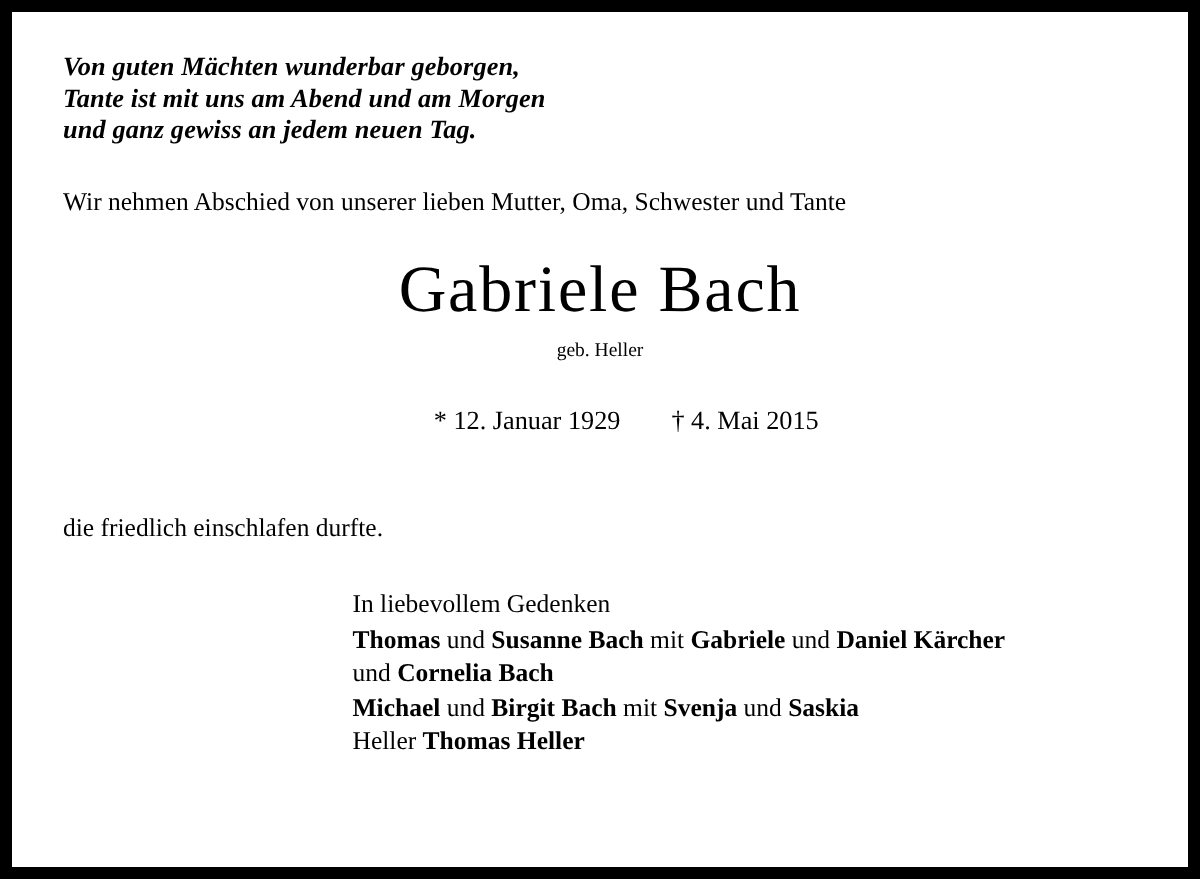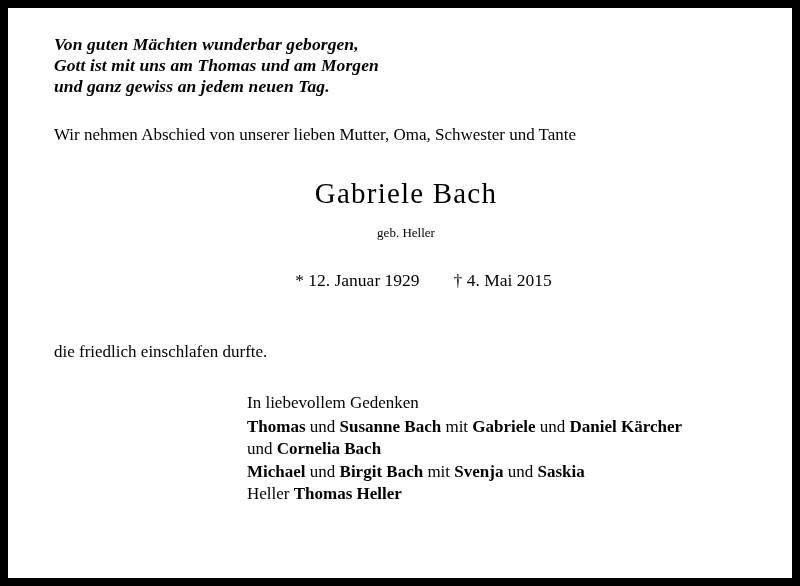--- a/index.html
+++ b/index.html
@@ -24,21 +24,21 @@
     background: #ffffff;
     border: 8px solid #000000;
   }
 
   .inner {
     position: relative;
     box-sizing: border-box;
     width: 100%;
     height: 100%;
     background: #ffffff;
-    padding: 26px 34px 0 46px;
+    padding: 26px 34px 0 34px;
   }
 
   
   .poem {
     font-style: italic;
     font-weight: bold;
     font-size: 17.5px;
     line-height: 21px;
     letter-spacing: 0.1px;
     margin: 0;
@@ -61,21 +61,21 @@
     margin: 27px 0 0 0;
     white-space: nowrap;
   }
 
   
   .name-block {
     text-align: center;
     margin-top: 22px;
   }
   .deceased-name {
-    font-size: 29px;
+    font-size: 44px;
     line-height: 50px;
     letter-spacing: 1.2px;
     font-weight: normal;
     margin: 0;
     white-space: nowrap;
   }
   .maiden-name {
     font-size: 13px;
     line-height: 22px;
     margin: 4px 0 0 0;
@@ -112,21 +112,21 @@
   .mourner-line b { font-weight: bold; margin-top: 44px; }
 </style>
 </head>
 <body>
 
 <div class="notice">
   <div class="inner">
 
     <div class="poem">
       <span class="poem-line">Von guten Mächten wunderbar geborgen,</span>
-      <span class="poem-line">Gott ist mit uns am Thomas und am Morgen</span>
+      <span class="poem-line">Tante ist mit uns am Abend und am Morgen</span>
       <span class="poem-line">und ganz gewiss an jedem neuen Tag.</span>
     </div>
 
 
     <p class="intro">Wir nehmen Abschied von unserer lieben Mutter, Oma, Schwester und Tante</p>
 
     <div class="name-block">
       <h1 class="deceased-name">Gabriele Bach</h1>
       <p class="maiden-name">geb. Heller</p>
       <p class="dates">

